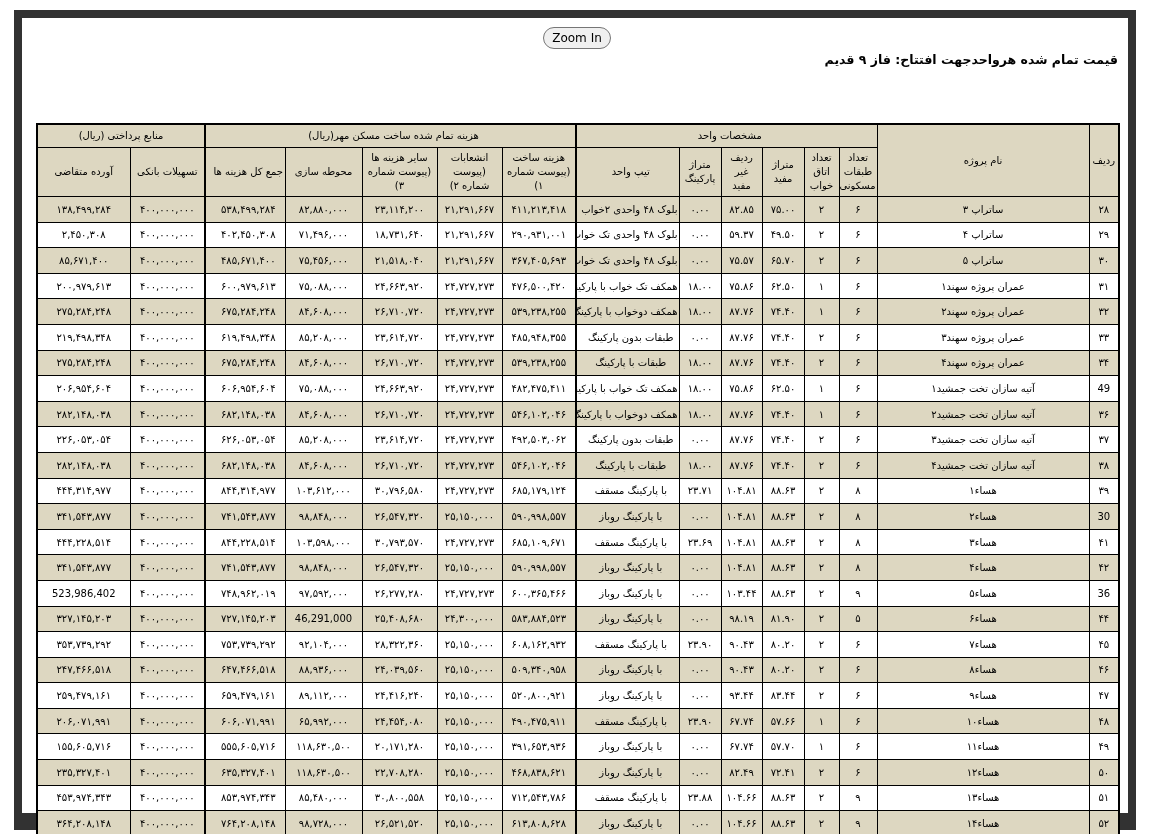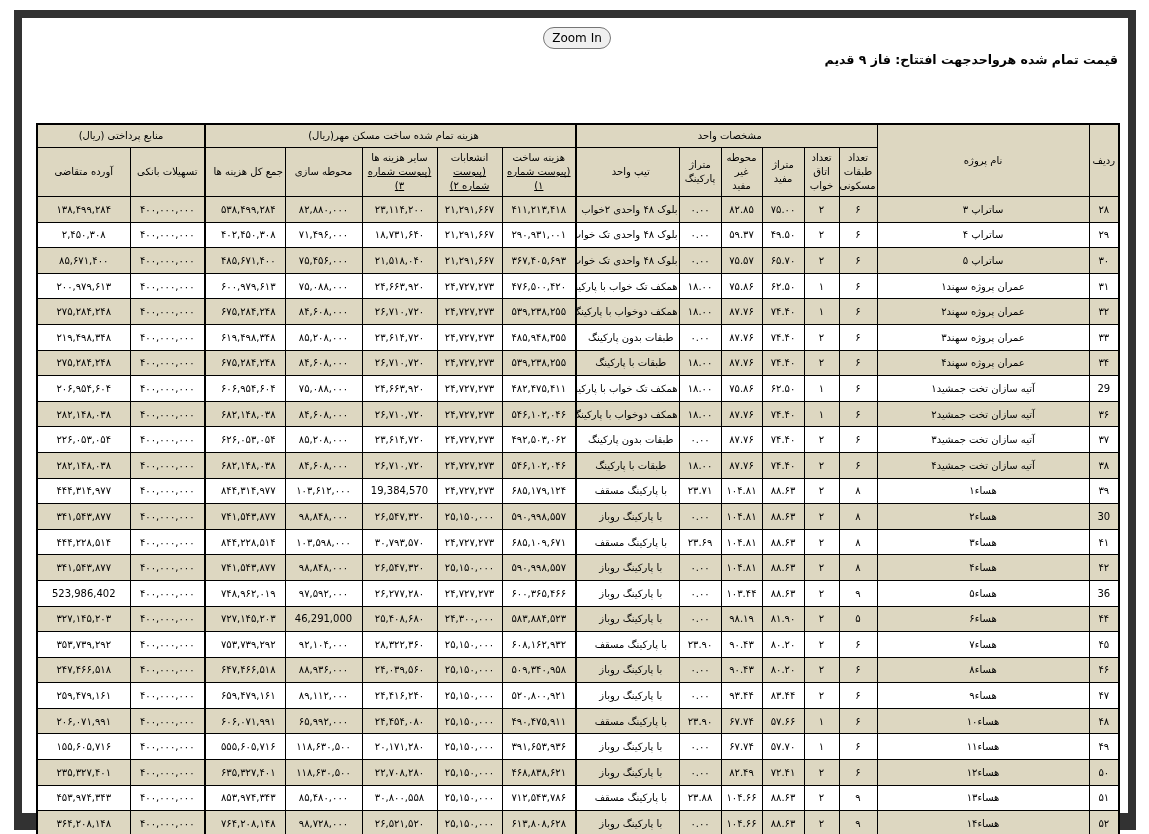--- a/index.html
+++ b/index.html
@@ -33,21 +33,21 @@
     direction:rtl;padding:0 1px;overflow:hidden;
   }
   thead th{
     background:#ddd7c1;font-weight:normal;font-size:10px;line-height:1.4;
   }
   thead tr.group-row th{height:22px;}
   thead tr.sub-row th{height:48px;}
   tbody td{font-size:10px;height:24.6px;white-space:nowrap;}
   tr.stripe td{background:#ddd7c1;}
   .bL2{border-left-width:2px;padding-left:7px;}
-  .u{text-decoration:underline;}
+  .u{}
 </style>
 </head>
 <body>
 
 <div class="frame"></div>
 
 <button class="zoom-btn">Zoom In</button>
 
 <div class="page-title">قیمت تمام شده هرواحدجهت افتتاح: فاز ۹ قدیم</div>
 
@@ -93,21 +93,21 @@
       <th>
         <div>هزینه ساخت</div>
         <div class="u">(پیوست شماره ۱)</div>
       </th>
       <th class="bL2">تیپ واحد</th>
       <th>
         <div>متراژ</div>
         <div>پارکینگ</div>
       </th>
       <th>
-        <div>محوطه غیر</div>
+        <div>ردیف غیر</div>
         <div>مفید</div>
       </th>
       <th>متراژ مفید</th>
       <th>
         <div>تعداد اتاق</div>
         <div>خواب</div>
       </th>
       <th>
         <div>تعداد طبقات</div>
         <div>مسکونی</div>
@@ -242,21 +242,21 @@
         <td>۲۴,۶۶۳,۹۲۰</td>
         <td>۲۴,۷۲۷,۲۷۳</td>
         <td>۴۸۲,۴۷۵,۴۱۱</td>
         <td class="bL2">همکف تک خواب با پارکینگ</td>
         <td>۱۸.۰۰</td>
         <td>۷۵.۸۶</td>
         <td>۶۲.۵۰</td>
         <td>۱</td>
         <td>۶</td>
         <td>آتیه سازان تخت جمشید۱</td>
-        <td>29</td>
+        <td>49</td>
       </tr>
       <tr class="stripe">
         <td>۲۸۲,۱۴۸,۰۳۸</td>
         <td>۴۰۰,۰۰۰,۰۰۰</td>
         <td class="bL2">۶۸۲,۱۴۸,۰۳۸</td>
         <td>۸۴,۶۰۸,۰۰۰</td>
         <td>۲۶,۷۱۰,۷۲۰</td>
         <td>۲۴,۷۲۷,۲۷۳</td>
         <td>۵۴۶,۱۰۲,۰۴۶</td>
         <td class="bL2">همکف دوخواب با پارکینگ</td>
@@ -300,21 +300,21 @@
         <td>۲</td>
         <td>۶</td>
         <td>آتیه سازان تخت جمشید۴</td>
         <td>۳۸</td>
       </tr>
       <tr>
         <td>۴۴۴,۳۱۴,۹۷۷</td>
         <td>۴۰۰,۰۰۰,۰۰۰</td>
         <td class="bL2">۸۴۴,۳۱۴,۹۷۷</td>
         <td>۱۰۳,۶۱۲,۰۰۰</td>
-        <td>19,384,570</td>
+        <td>۳۰,۷۹۶,۵۸۰</td>
         <td>۲۴,۷۲۷,۲۷۳</td>
         <td>۶۸۵,۱۷۹,۱۲۴</td>
         <td class="bL2">با پارکینگ مسقف</td>
         <td>۲۳.۷۱</td>
         <td>۱۰۴.۸۱</td>
         <td>۸۸.۶۳</td>
         <td>۲</td>
         <td>۸</td>
         <td>هساء۱</td>
         <td>۳۹</td>

